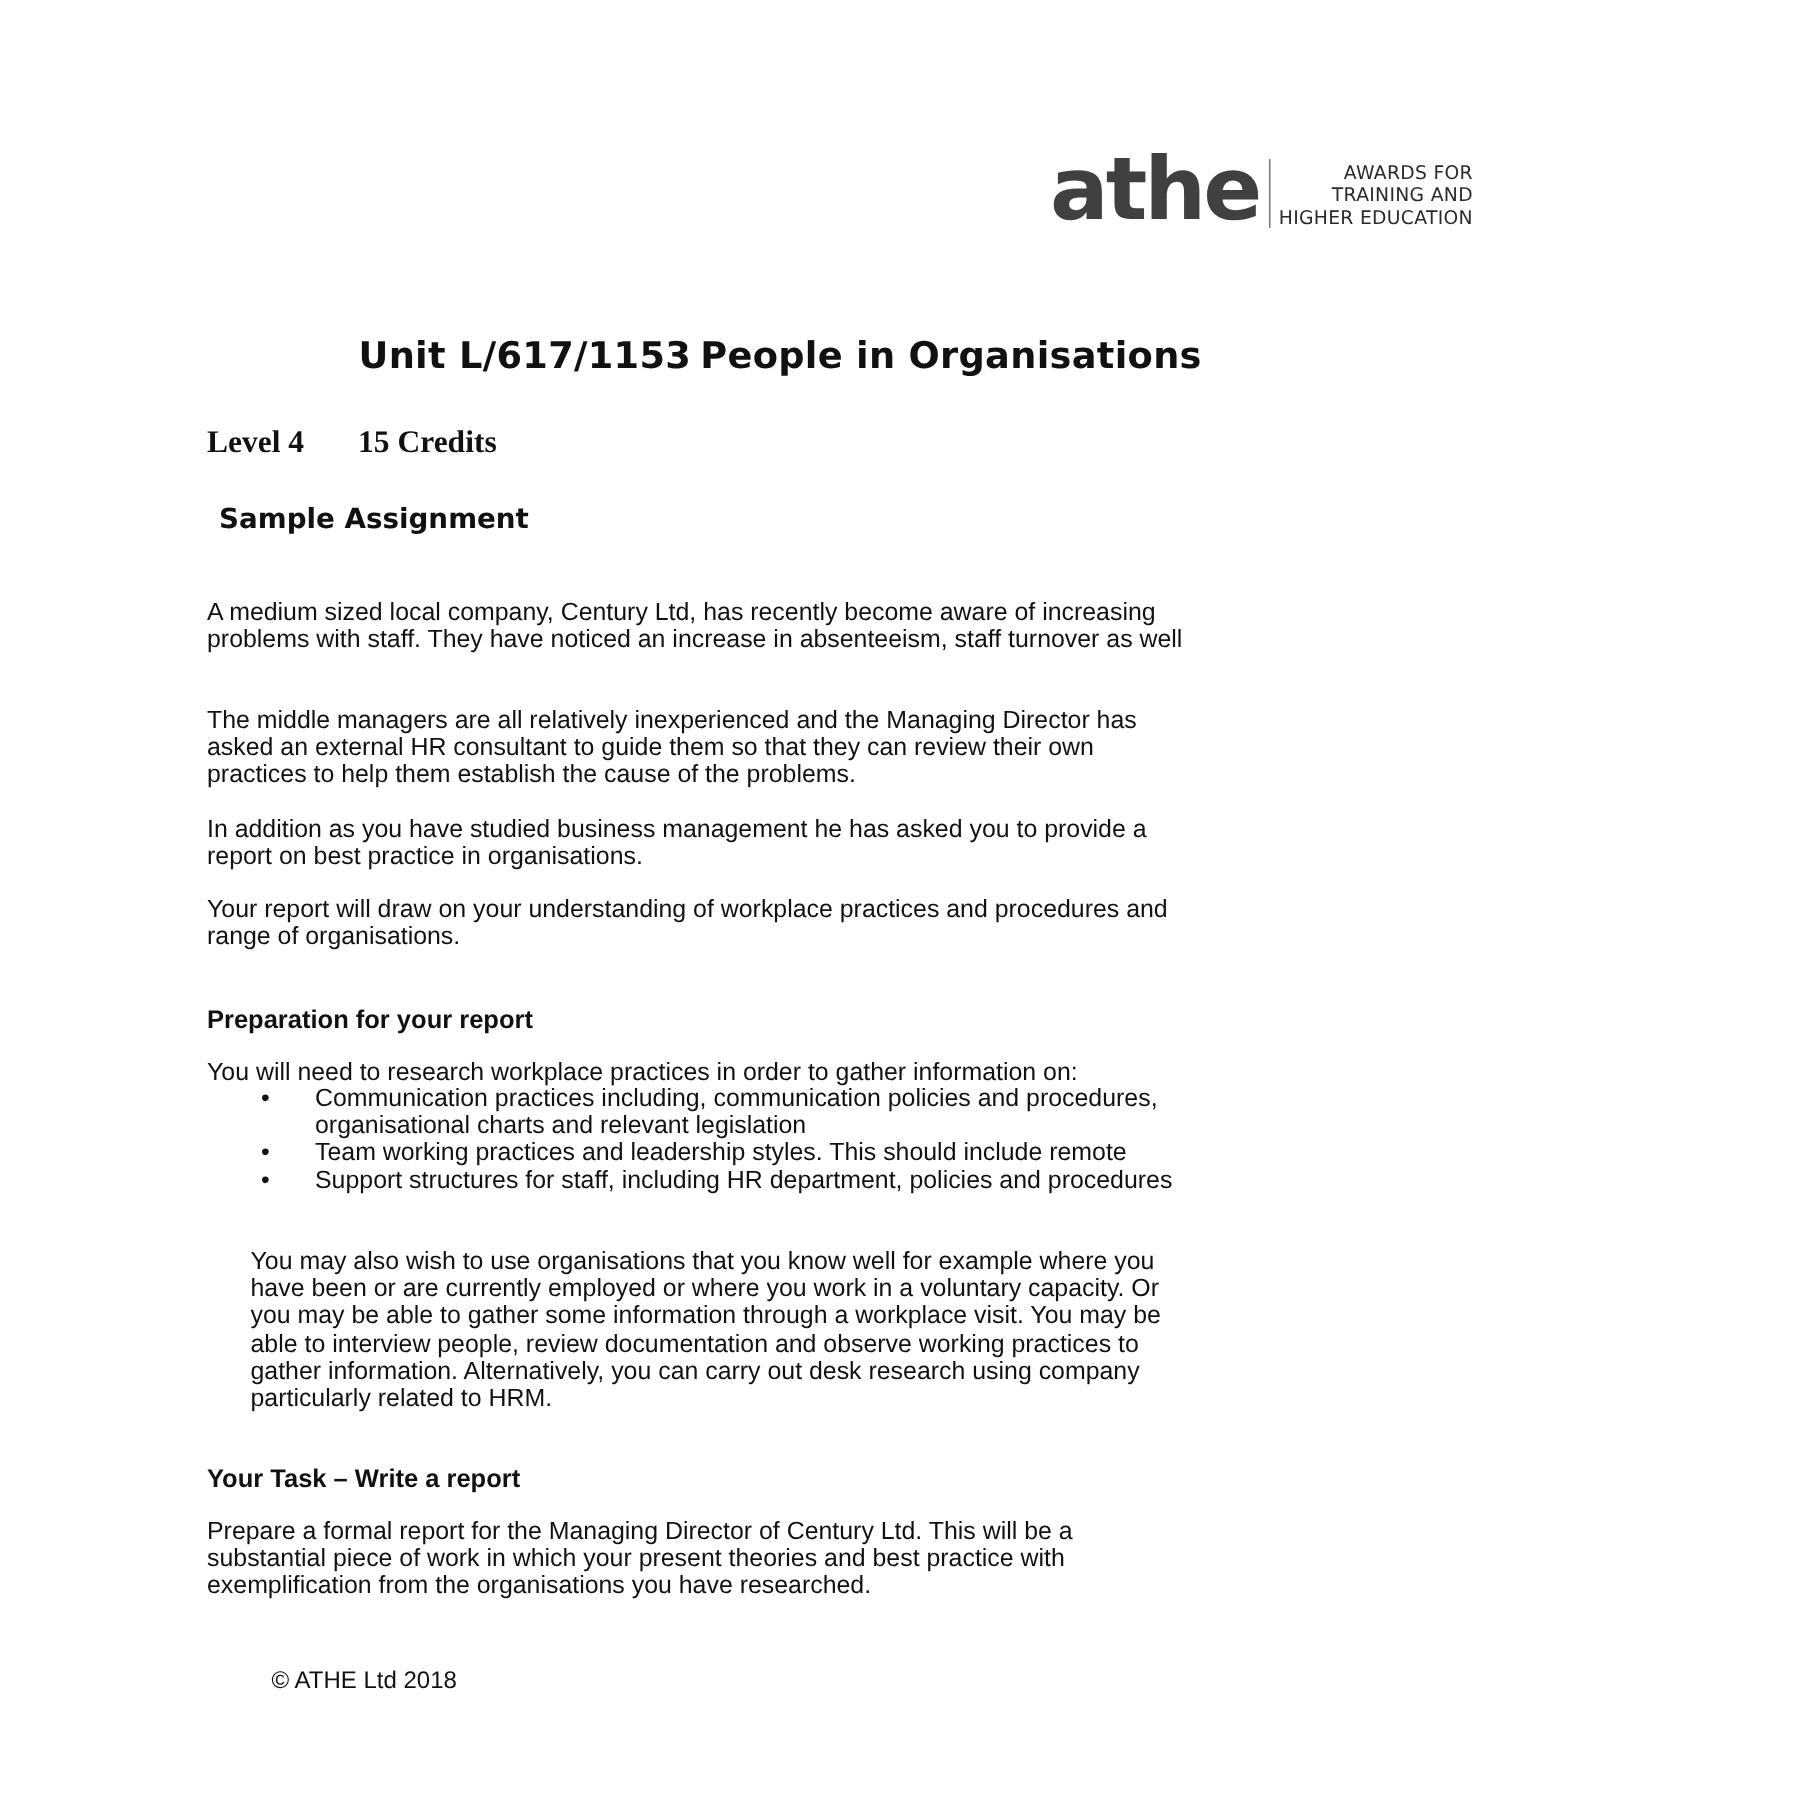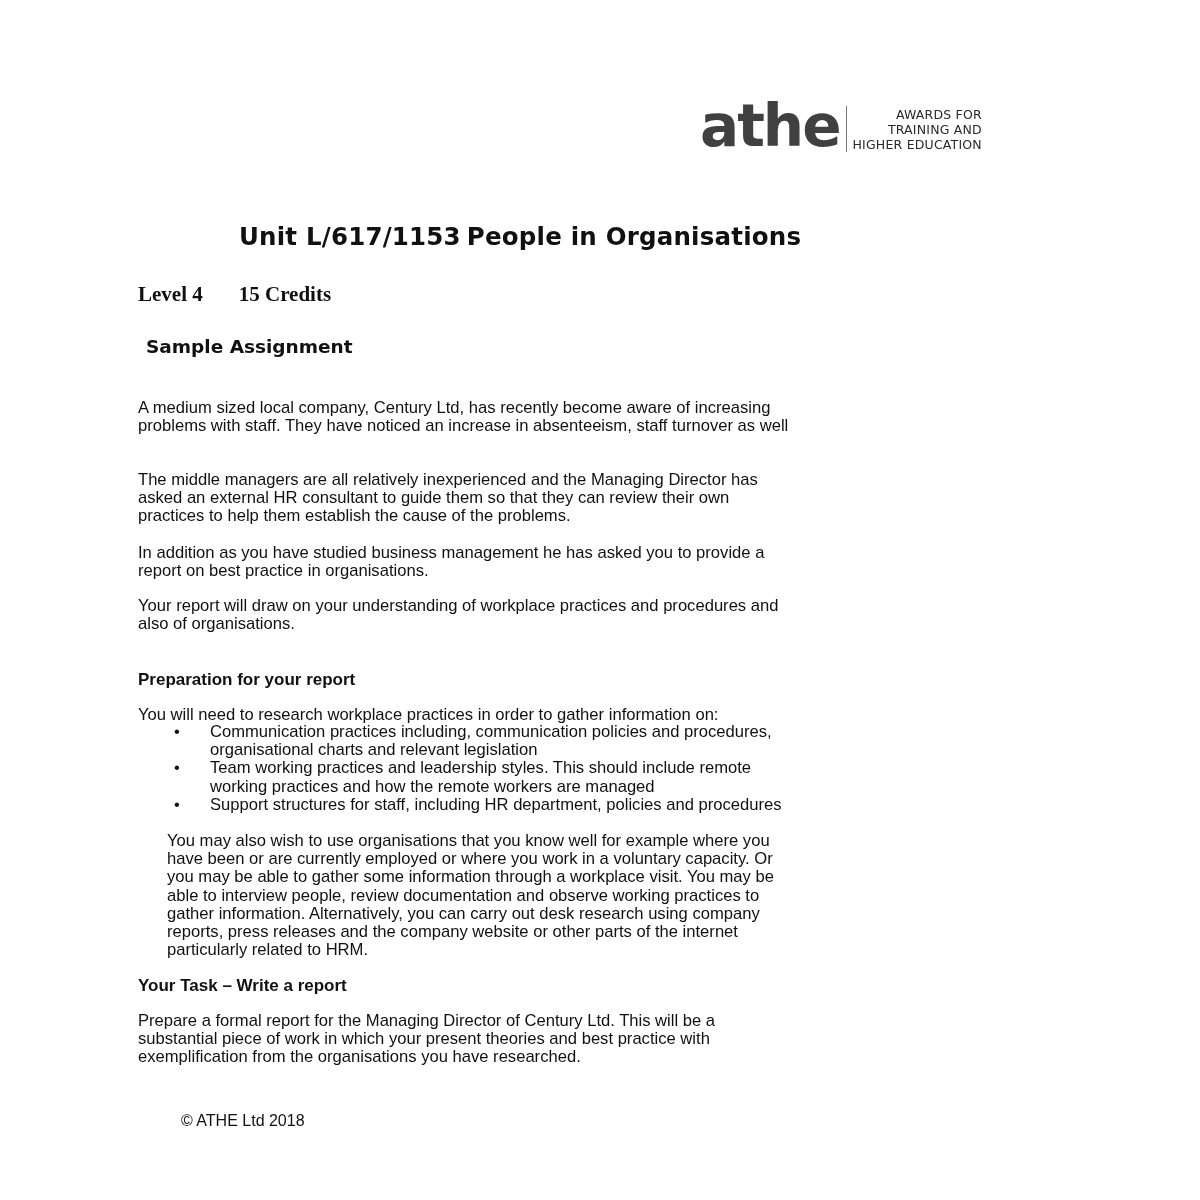--- a/index.html
+++ b/index.html
@@ -92,53 +92,51 @@
   <div>practices to help them establish the cause of the problems.</div>
 </div>
 
 <div class="para" style="top:544px">
   <div>In addition as you have studied business management he has asked you to provide a</div>
   <div>report on best practice in organisations.</div>
 </div>
 
 <div class="para" style="top:597px">
   <div>Your report will draw on your understanding of workplace practices and procedures and</div>
-  <div>also of organisations.</div>
+  <div>range of organisations.</div>
 </div>
 
 <div class="section-head" style="top:670px">Preparation for your report</div>
 
 <div class="para" style="top:706px">
   <div>You will need to research workplace practices in order to gather information on:</div>
 </div>
 
 <div class="bullets">
   <div class="bullet">
     <span class="dot">•</span>
     <div>Communication practices including, communication policies and procedures,</div>
     <div>organisational charts and relevant legislation</div>
   </div>
   <div class="bullet">
     <span class="dot">•</span>
     <div>Team working practices and leadership styles.  This should include remote</div>
-    <div>working practices and how the remote workers are managed</div>
   </div>
   <div class="bullet">
     <span class="dot">•</span>
     <div>Support structures for staff, including HR department, policies and procedures</div>
   </div>
 </div>
 
 <div class="para indented" style="top:832px">
   <div>You may also wish to use organisations that you know well for example where you</div>
   <div>have been or are currently employed or where you work in a voluntary capacity. Or</div>
   <div>you may be able to gather some information through a workplace visit.   You may be</div>
   <div>able to interview people, review documentation and observe working practices to</div>
   <div>gather information.  Alternatively, you can carry out desk research using company</div>
-  <div>reports, press releases and the company website or other parts of the internet</div>
   <div>particularly related to HRM.</div>
 </div>
 
 <div class="section-head" style="top:976px">Your Task – Write a report</div>
 
 <div class="para" style="top:1012px">
   <div>Prepare a formal report for the Managing Director of Century Ltd.  This will be a</div>
   <div>substantial piece of work in which your present theories and best practice with</div>
   <div>exemplification from the organisations you have researched.</div>
 </div>

